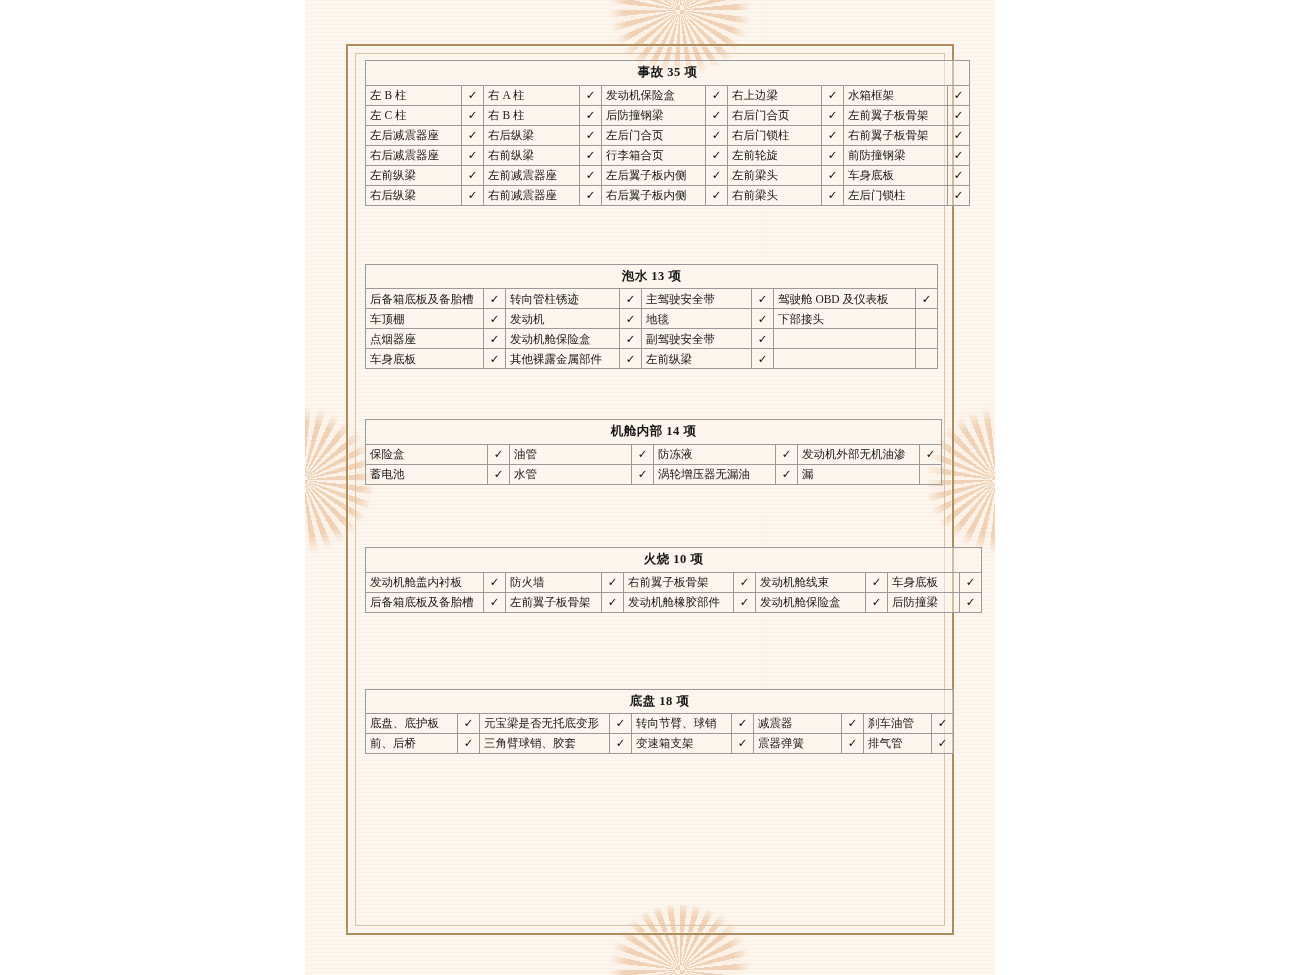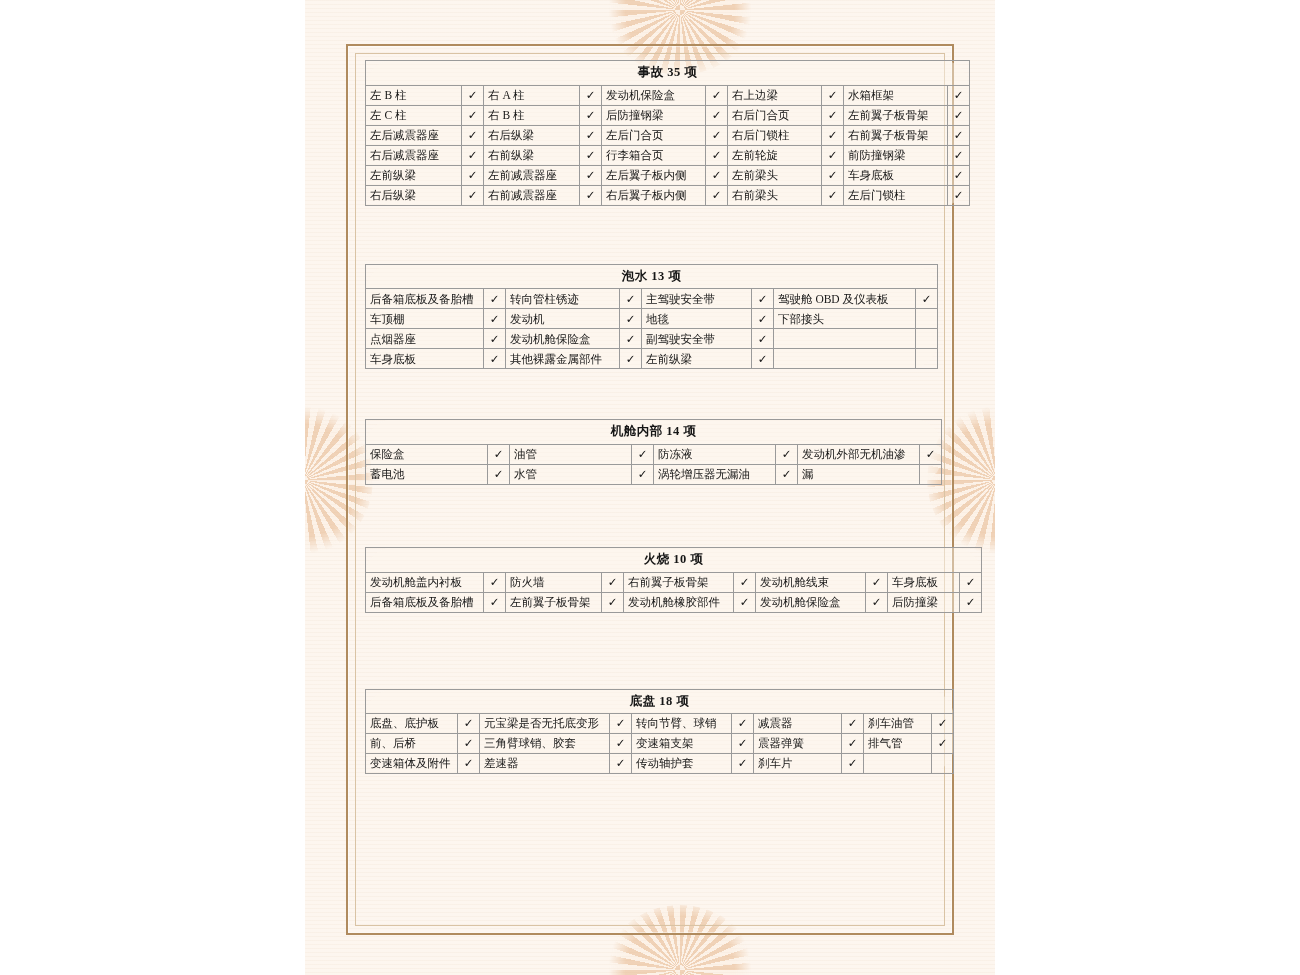--- a/index.html
+++ b/index.html
@@ -80,21 +80,20 @@
     width: 580px;
     height: 855px;
   }
 
   .section { margin-bottom: 0; }
   table.sec {
     border-collapse: collapse;
     width: 573px;
     table-layout: fixed;
     background: rgba(253,247,238,0.45);
-    border-radius: 29px;
   }
   table.sec td, table.sec th {
     border: 1px solid #9a9a9a;
     font-size: 11.5px;
     line-height: 1.25;
     color: #161616;
     padding: 2px 4px;
     height: 15px;
     vertical-align: middle;
     font-family: "Liberation Serif", "DejaVu Serif", serif;
@@ -413,29 +412,17 @@
               <td class="chk">✓</td>
               <td class="lbl c">三角臂球销、胶套</td>
               <td class="chk">✓</td>
               <td class="lbl c">变速箱支架</td>
               <td class="chk">✓</td>
               <td class="lbl c">震器弹簧</td>
               <td class="chk">✓</td>
               <td class="lbl c">排气管</td>
               <td class="chk">✓</td>
             </tr>
-            <tr>
-              <td class="lbl c">变速箱体及附件</td>
-              <td class="chk">✓</td>
-              <td class="lbl c">差速器</td>
-              <td class="chk">✓</td>
-              <td class="lbl c">传动轴护套</td>
-              <td class="chk">✓</td>
-              <td class="lbl c">刹车片</td>
-              <td class="chk">✓</td>
-              <td class="lbl c"></td>
-              <td class="chk"></td>
-            </tr>
           </tbody>
         </table>
       </div>
     </div>
 </div>
 
 </body></html>

